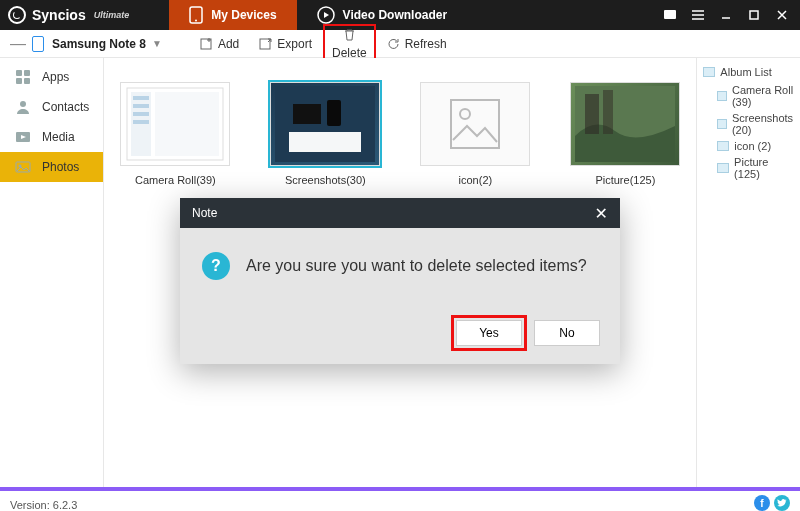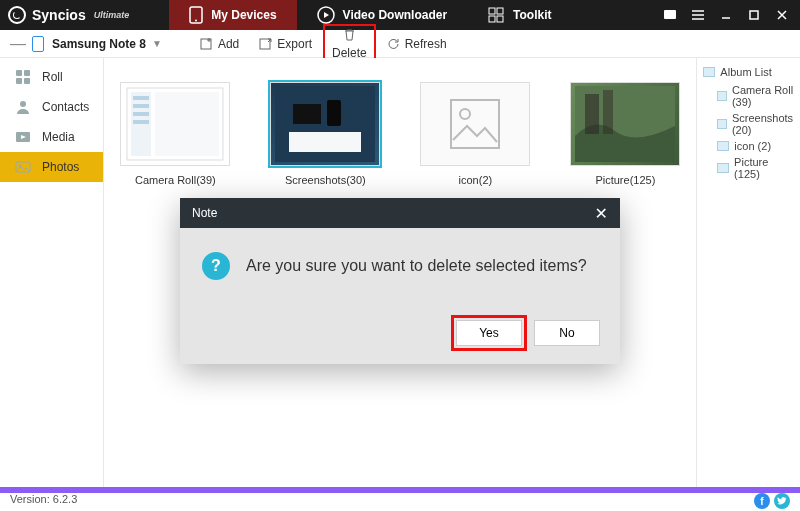--- a/index.html
+++ b/index.html
@@ -6,21 +6,21 @@
 body { width: 800px; height: 511px; background: #fff; overflow: hidden; position: relative; }
 
 
 .titlebar { height: 30px; background: #1d1d1d; display: flex; align-items: center; padding: 0 8px; color: #fff; }
 .logo { display: flex; align-items: center; gap: 6px; font-size: 14px; font-weight: bold; }
 .logo-icon { width: 18px; height: 18px; border: 2px solid #fff; border-radius: 50%; position: relative; }
 .logo-icon::after { content: ""; position: absolute; inset: 3px; border: 1.5px solid #fff; border-radius: 50%; border-right-color: transparent; border-top-color: transparent; }
 .logo-sub { font-size: 9px; font-style: italic; opacity: .8; margin-left: 2px; }
 .nav { display: flex; margin-left: 40px; height: 100%; }
 .nav-item { display: flex; align-items: center; gap: 8px; padding: 0 20px; font-size: 12px; font-weight: 600; color: #fff; cursor: pointer; }
-.nav-item.active { background: #7f1d1d; }
+.nav-item.active { background: #c2410c; }
 .win-controls { margin-left: auto; display: flex; gap: 8px; align-items: center; }
 .wc { width: 20px; height: 20px; display: flex; align-items: center; justify-content: center; cursor: pointer; color: #fff; font-size: 14px; }
 
 
 .device-row { height: 28px; border-bottom: 1px solid #e7e7e7; display: flex; align-items: center; padding: 0 10px; font-size: 12px; color: #222; }
 .device-row .phone-icon { width: 12px; height: 16px; border: 1px solid #2b8eea; border-radius: 2px; margin-right: 8px; }
 .toolbar { display: flex; gap: 4px; margin-left: 30px; align-items: center; height: 100%; }
 .tb-btn { display: flex; align-items: center; gap: 5px; padding: 3px 8px; cursor: pointer; font-size: 12px; color: #333; }
 .tb-btn.hl { outline: 2px solid #e11; outline-offset: -1px; flex-direction: column; }
 .tb-icon { width: 13px; height: 13px; display: inline-flex; align-items: center; justify-content: center; }
@@ -41,21 +41,21 @@
 .thumb-img.shot { background: linear-gradient(160deg, #1e3a52, #2b5876); }
 .thumb-img.icon-ph { font-size: 40px; }
 .thumb-img.pic { background: linear-gradient(120deg, #6b8e5a, #3e5a3a); }
 
 .right-panel { width: 130px; border-left: 1px solid #e7e7e7; padding: 8px 6px; font-size: 11px; color: #444; }
 .rp-title { display: flex; align-items: center; gap: 5px; margin-bottom: 4px; }
 .rp-item { display: flex; align-items: center; gap: 5px; padding: 2px 0 2px 14px; cursor: pointer; }
 .rp-icon { width: 12px; height: 10px; background: #dbeef7; border: 1px solid #a9cfe1; }
 
 
-.footer { position: absolute; bottom: 0; left: 0; right: 0; height: 24px; border-top: 6px solid #8b5cf6; display: flex; align-items: flex-start; padding: 0 10px; font-size: 11px; color: #555; }
+.footer { position: absolute; bottom: 0; left: 0; right: 0; height: 24px; border-top: 4px solid #8b5cf6; display: flex; align-items: flex-end; padding: 0 10px; font-size: 11px; color: #555; }
 .footer .social { margin-left: auto; display: flex; gap: 4px; }
 .soc { width: 16px; height: 16px; border-radius: 50%; color: #fff; font-size: 10px; font-weight: bold; display: flex; align-items: center; justify-content: center; }
 .soc.fb { background: #2b8eea; }
 .soc.tw { background: #29b6d4; }
 
 
 .modal-mask { position: absolute; inset: 0; display: flex; align-items: flex-start; justify-content: center; pointer-events: none; }
 .modal { margin-top: 198px; width: 440px; background: #e5e5e5; box-shadow: 0 8px 30px rgba(0,0,0,.3); pointer-events: auto; }
 .modal-hd { height: 30px; background: #2b3238; color: #fff; display: flex; align-items: center; padding: 0 12px; font-size: 12px; }
 .modal-hd .close { margin-left: auto; cursor: pointer; font-size: 16px; }
@@ -85,29 +85,20 @@
         </svg>
       <span>My Devices</span>
     </div>
     <div class="nav-item">
       <svg width="18" height="18" viewBox="0 0 18 18">
           <circle cx="9" cy="9" r="8" stroke="#fff" fill="none" stroke-width="1.5"></circle>
           <path d="M7 6l5 3-5 3z" fill="#fff"></path>
         </svg>
       <span>Video Downloader</span>
     </div>
-    <div class="nav-item">
-      <svg width="18" height="18" viewBox="0 0 18 18">
-          <rect x="2" y="2" width="6" height="6" stroke="#fff" fill="none"></rect>
-          <rect x="10" y="2" width="6" height="6" stroke="#fff" fill="none"></rect>
-          <rect x="2" y="10" width="6" height="6" stroke="#fff" fill="none"></rect>
-          <rect x="10" y="10" width="6" height="6" stroke="#fff" fill="none"></rect>
-        </svg>
-      <span>Toolkit</span>
-    </div>
   </div>
   <div class="win-controls">
     <div class="wc">
       <svg width="14" height="12" viewBox="0 0 14 12">
           <rect x="1" y="1" width="12" height="9" rx="1" fill="#fff"></rect>
         </svg>
     </div>
     <div class="wc">
       <svg width="14" height="12" viewBox="0 0 14 12">
           <path d="M1 2h12M1 6h12M1 10h12" stroke="#fff" stroke-width="1.5"></path>
@@ -179,21 +170,21 @@
   <div class="sidebar">
     <div class="side-item">
       <span class="side-icon">
           <svg width="16" height="16">
             <rect x="1" y="1" width="6" height="6" rx="1" fill="#9aa"></rect>
             <rect x="9" y="1" width="6" height="6" rx="1" fill="#9aa"></rect>
             <rect x="1" y="9" width="6" height="6" rx="1" fill="#9aa"></rect>
             <rect x="9" y="9" width="6" height="6" rx="1" fill="#9aa"></rect>
           </svg>
         </span>
-      <span>Roll</span>
+      <span>Apps</span>
     </div>
     <div class="side-item">
       <span class="side-icon">
           <svg width="16" height="16">
             <circle cx="8" cy="5" r="3" fill="#9aa"></circle>
             <path d="M2 15c0-3 3-5 6-5s6 2 6 5" fill="#9aa"></path>
           </svg>
         </span>
       <span>Contacts</span>
     </div>

